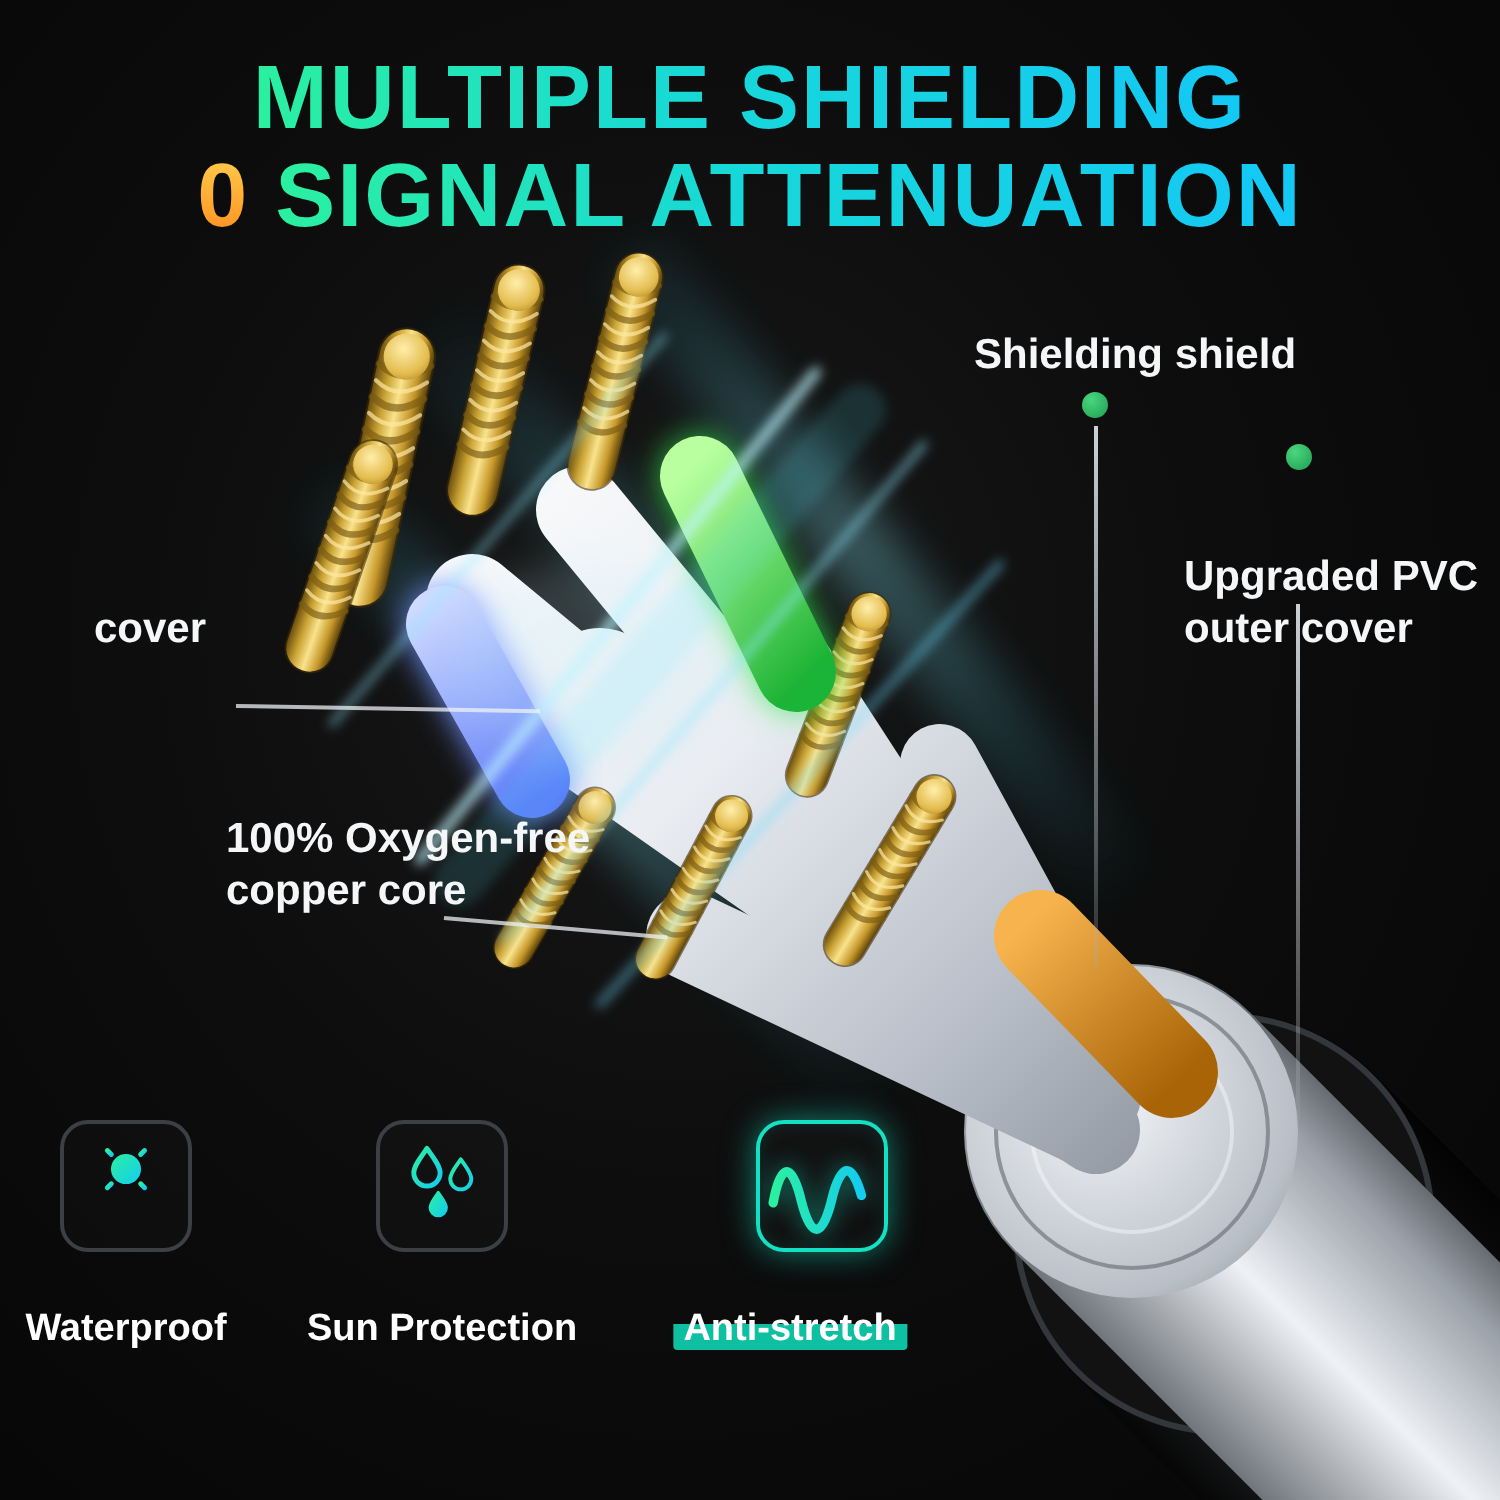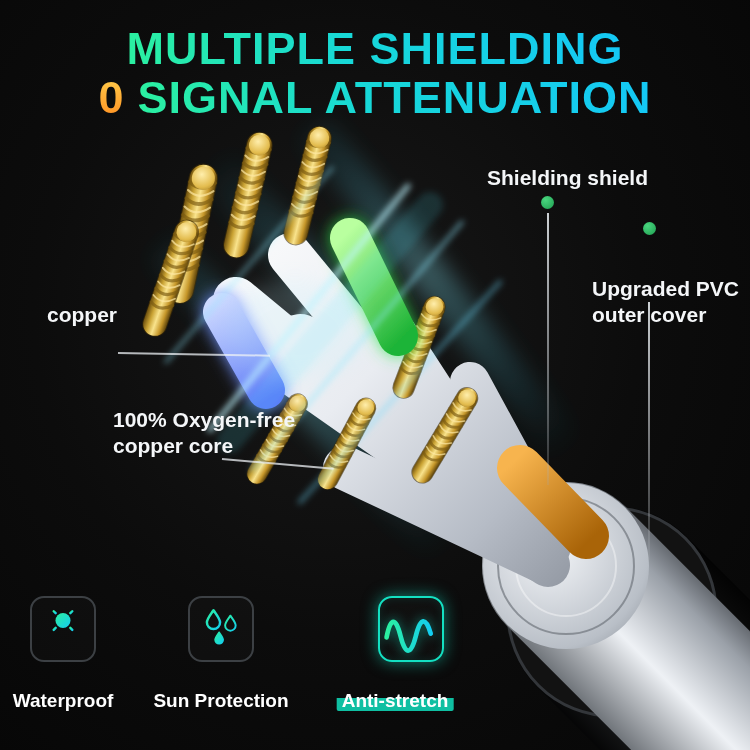--- a/index.html
+++ b/index.html
@@ -26,21 +26,21 @@
   
   .callout{position:absolute;z-index:3;color:#f4f6f8;font-size:21px;font-weight:700;line-height:26px;}
   .dot{position:absolute;z-index:3;width:13px;height:13px;border-radius:50%;
        background:radial-gradient(circle at 35% 30%, #49d67f, #1f9e50);}
   .vline{position:absolute;z-index:2;width:1.5px;
        background:linear-gradient(180deg, rgba(215,219,223,.95), rgba(160,165,170,.2));}
   .pline{position:absolute;z-index:2;height:1.5px;background:rgba(238,242,246,.75);
        transform-origin:left center;}
 
   
-  .feature{position:absolute;top:596px;width:66px;height:66px;z-index:3;}
+  .feature{position:absolute;top:560px;width:66px;height:66px;z-index:3;}
   .card{width:66px;height:66px;border:2px solid #3c4044;border-radius:14px;box-sizing:border-box;
         display:flex;align-items:center;justify-content:center;background:rgba(255,255,255,0.02);}
   .feature.hl .card{
         border-color:#14e0c2;
         box-shadow:0 0 16px rgba(20,224,194,.55), inset 0 0 10px rgba(20,224,194,.12);}
   .flabel{position:absolute;top:94px;left:50%;transform:translateX(-50%);
         white-space:nowrap;color:#ffffff;font-size:19px;font-weight:700;}
   .feature.hl .flabel span{
         background:linear-gradient(180deg, transparent 38%, #0fbfa2 38%);
         padding:0 5px;border-radius:2px;}
@@ -214,21 +214,21 @@
   <div class="vline" style="left:547px;top:213px;height:272px;"></div>
 
   <div class="dot" style="left:643px;top:222px;"></div>
   <div class="callout" style="left:592px;top:244px;margin-top:32px;">
     <div>Upgraded PVC</div>
     <div>outer cover</div>
   </div>
   <div class="vline" style="left:648px;top:302px;height:258px;"></div>
 
   <div class="callout" style="left:47px;top:302px;">
-    <div>copper</div>
+    <div>cover</div>
   </div>
   <div class="pline" style="left:118px;top:352px;width:152px;transform:rotate(1deg);"></div>
 
   <div class="callout" style="left:113px;top:407px;">
     <div>100% Oxygen-free</div>
     <div>copper core</div>
   </div>
   <div class="pline" style="left:222px;top:458px;width:112px;transform:rotate(5deg);"></div>
 
   <div class="feature" style="left:30px;">

